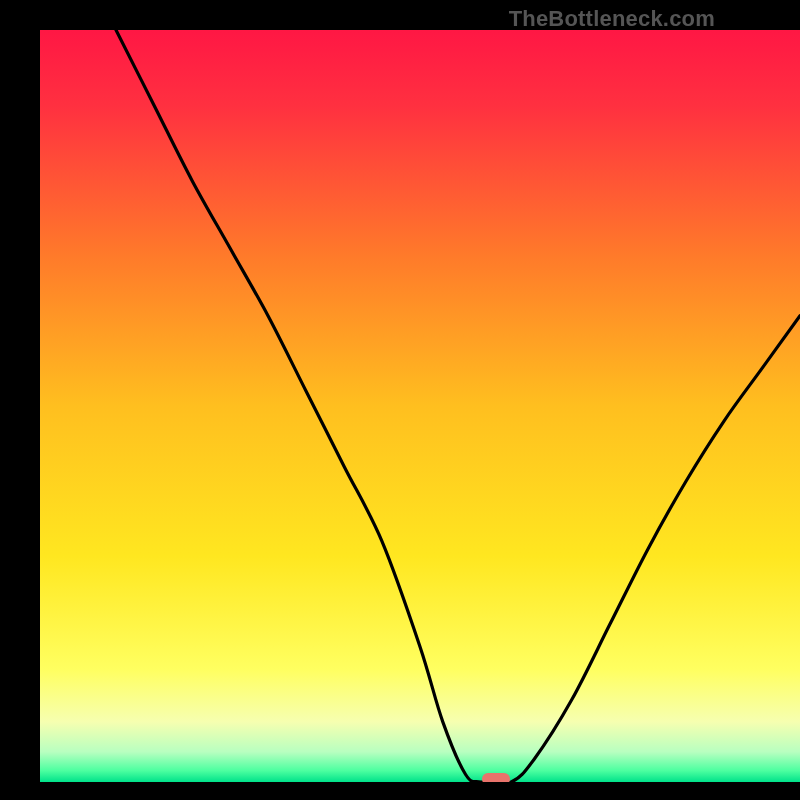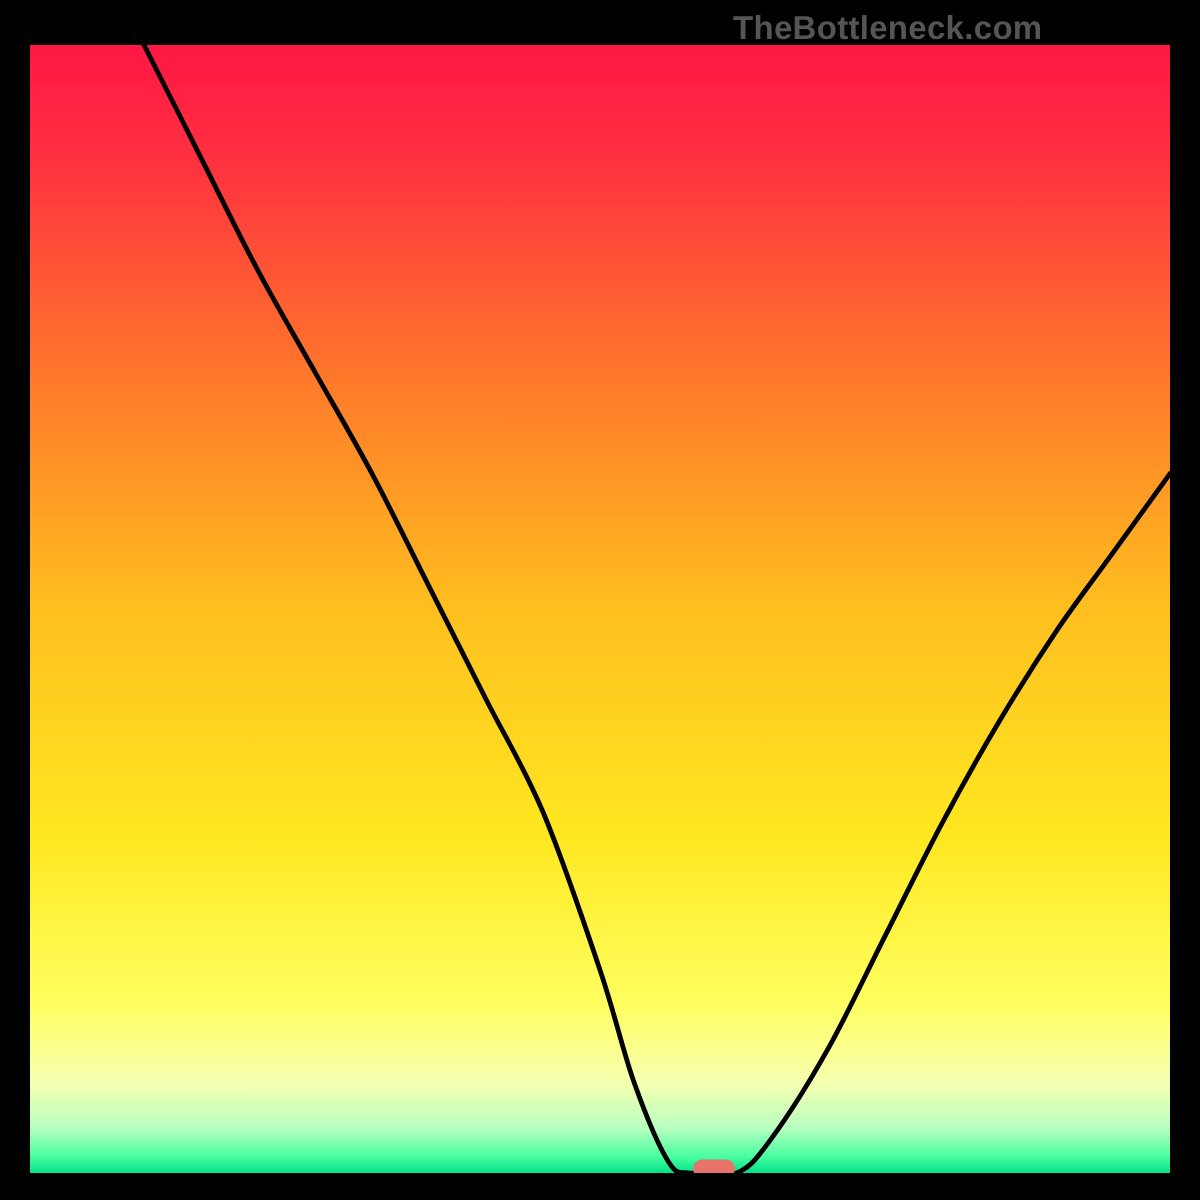--- a/index.html
+++ b/index.html
@@ -9,20 +9,21 @@
     height: 800px;
     background: #000;
     overflow: hidden;
     font-family: Arial, Helvetica, sans-serif;
   }
   .frame {
     width: 707px;
     height: 800px;
     position: relative;
     background: #000;
+    margin-left: 20px;
   }
   .watermark {
     position: absolute;
     top: 6px;
     right: 12px;
     color: #555;
     font-size: 22px;
     font-weight: 600;
     letter-spacing: 0.2px;
     z-index: 5;

